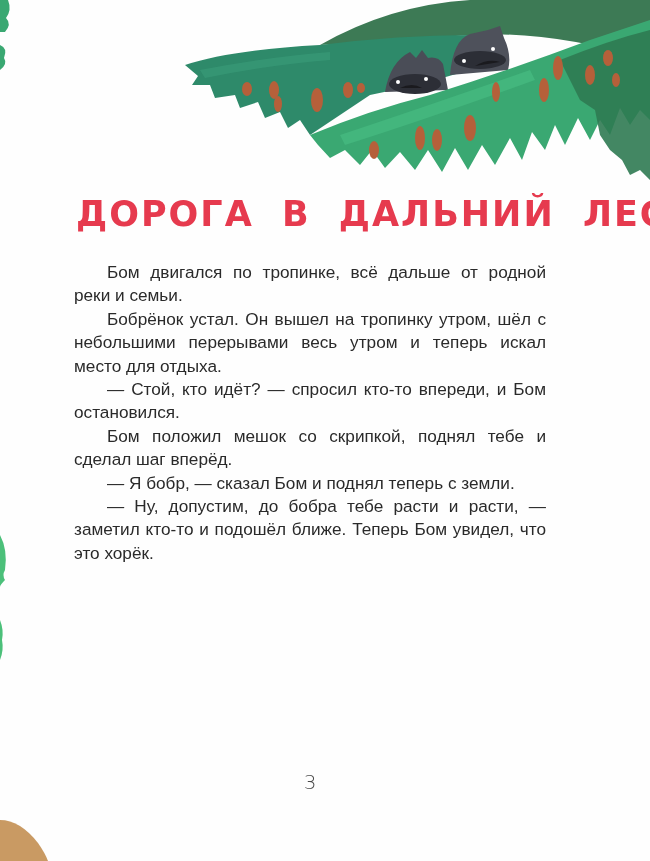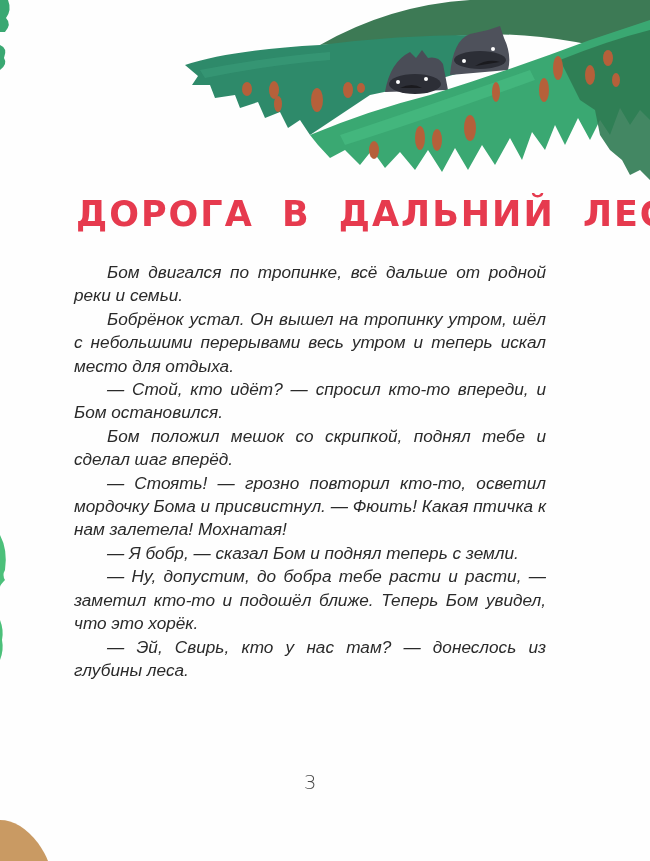--- a/index.html
+++ b/index.html
@@ -64,21 +64,20 @@
     font-family: "Liberation Sans", sans-serif;
     font-size: 17.2px;
     line-height: 23.4px;
     color: #2a2a2a;
   }
   .para {
     margin: 0;
     text-indent: 33px;
     text-align: justify;
     text-align-last: left;
-    font-style: italic;
   }
   .page-number {
     position: absolute;
     left: 300px;
     top: 770px;
     width: 20px;
     text-align: center;
     font-family: "DejaVu Sans", sans-serif;
     font-size: 20px;
     font-weight: 300;
@@ -155,21 +154,19 @@
     <span class="word">В</span>
     <span class="word">ДАЛЬНИЙ</span>
     <span class="word">ЛЕС</span>
   </div>
 
   <div class="body-text">
     <p class="para">Бом двигался по тропинке, всё дальше от родной реки и семьи.</p>
     <p class="para">Бобрёнок устал. Он вышел на тропинку утром, шёл с небольшими перерывами весь утром и теперь искал место для отдыха.</p>
     <p class="para">— Стой, кто идёт? — спросил кто-то впереди, и Бом остановился.</p>
     <p class="para">Бом положил мешок со скрипкой, поднял тебе и сделал шаг вперёд.</p>
-    <p class="para">— Стоять! — грозно повторил кто-то, осветил мордочку Бома и присвистнул. — Фюить! Какая птичка к нам залетела! Мохнатая!</p>
     <p class="para">— Я бобр, — сказал Бом и поднял теперь с земли.</p>
     <p class="para">— Ну, допустим, до бобра тебе расти и расти, — заметил кто-то и подошёл ближе. Теперь Бом увидел, что это хорёк.</p>
-    <p class="para">— Эй, Свирь, кто у нас там? — донеслось из глубины леса.</p>
   </div>
 
   <div class="page-number">3</div>
 
 </div>
 
 </body></html>

